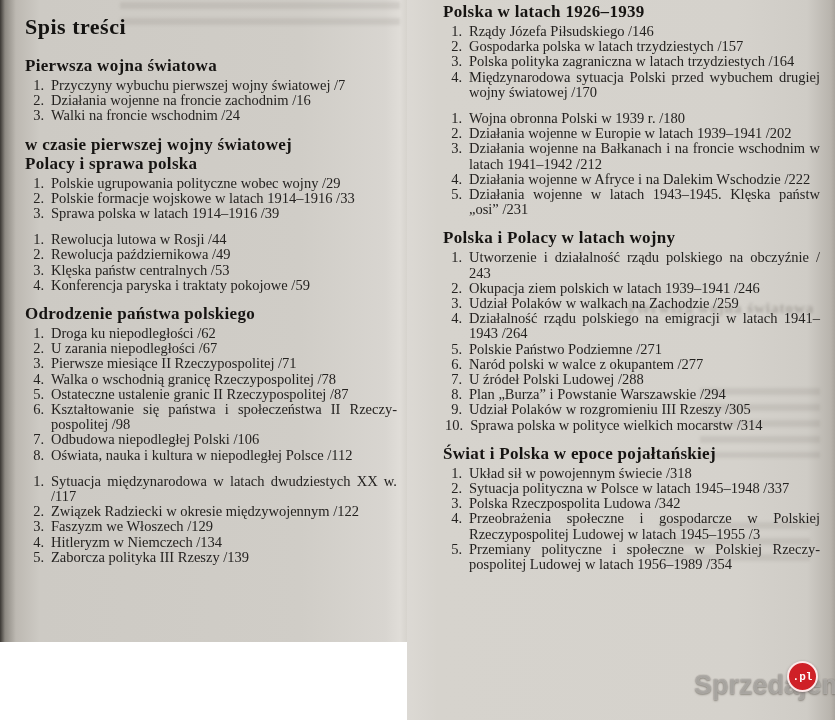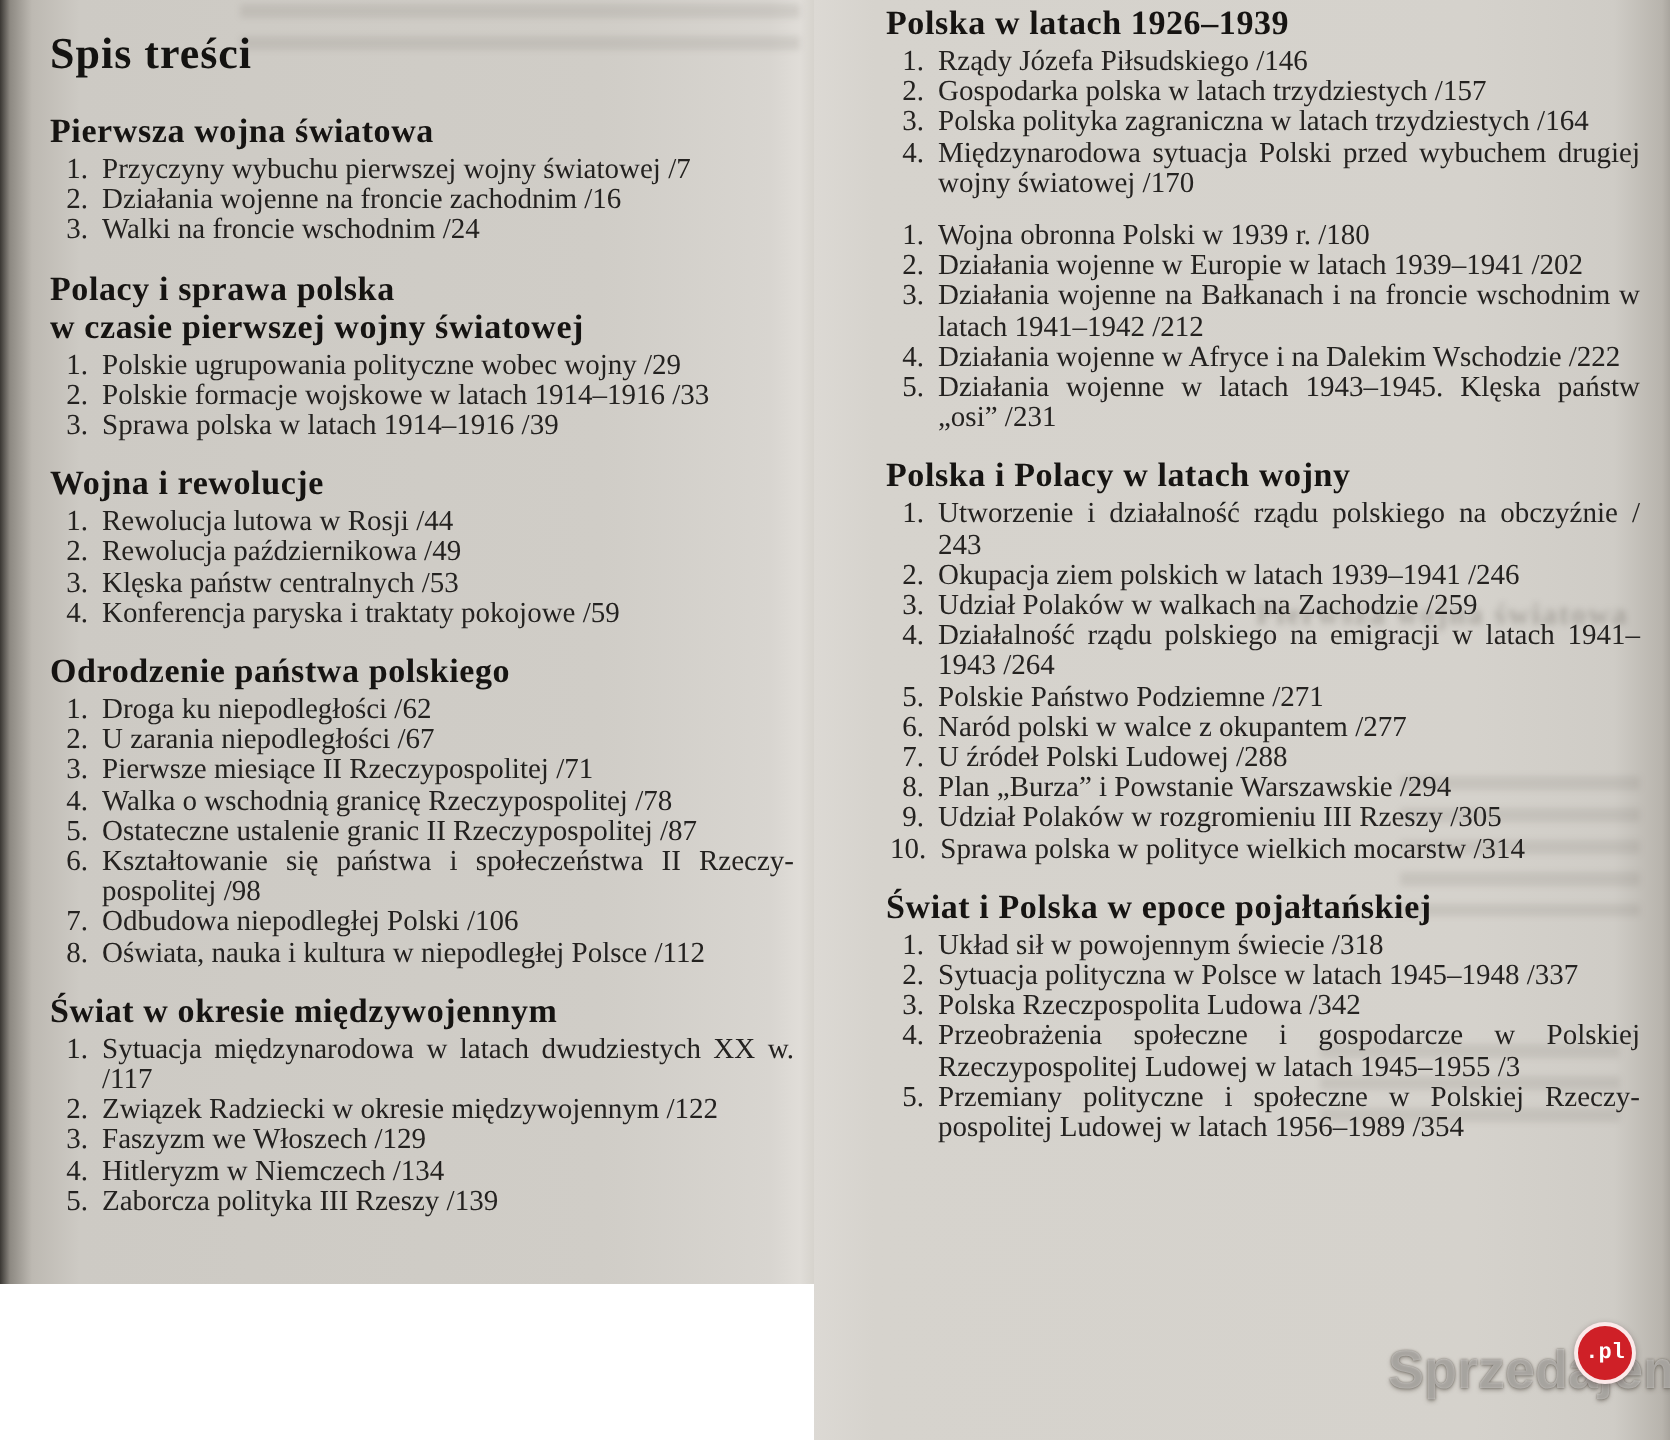--- a/index.html
+++ b/index.html
@@ -92,42 +92,39 @@
               <span class="txt">Działania wojenne na froncie zachodnim /16</span>
             </div>
             <div class="toc-item">
               <span class="num">3.</span>
               <span class="txt">Walki na froncie wschodnim /24</span>
             </div>
           </div>
         </section>
         <section class="toc-section">
           <h2 class="sec-heading">
+            <div>w czasie pierwszej wojny światowej</div>
             <div>Polacy i sprawa polska</div>
-            <div>w czasie pierwszej wojny światowej</div>
           </h2>
           <div class="items">
             <div class="toc-item">
               <span class="num">1.</span>
               <span class="txt">Polskie ugrupowania polityczne wobec wojny /29</span>
             </div>
             <div class="toc-item">
               <span class="num">2.</span>
               <span class="txt">Polskie formacje wojskowe w latach 1914–1916 /33</span>
             </div>
             <div class="toc-item">
               <span class="num">3.</span>
               <span class="txt">Sprawa polska w latach 1914–1916 /39</span>
             </div>
           </div>
         </section>
         <section class="toc-section">
-          <h2 class="sec-heading">
-            <div>Wojna i rewolucje</div>
-          </h2>
           <div class="items">
             <div class="toc-item">
               <span class="num">1.</span>
               <span class="txt">Rewolucja lutowa w Rosji /44</span>
             </div>
             <div class="toc-item">
               <span class="num">2.</span>
               <span class="txt">Rewolucja październikowa /49</span>
             </div>
             <div class="toc-item">
@@ -173,23 +170,20 @@
               <span class="num">7.</span>
               <span class="txt">Odbudowa niepodległej Polski /106</span>
             </div>
             <div class="toc-item">
               <span class="num">8.</span>
               <span class="txt">Oświata, nauka i kultura w niepodległej Polsce /112</span>
             </div>
           </div>
         </section>
         <section class="toc-section">
-          <h2 class="sec-heading">
-            <div>Świat w okresie międzywojennym</div>
-          </h2>
           <div class="items">
             <div class="toc-item">
               <span class="num">1.</span>
               <span class="txt">Sytuacja międzynarodowa w latach dwudziestych XX w. /117</span>
             </div>
             <div class="toc-item">
               <span class="num">2.</span>
               <span class="txt">Związek Radziecki w okresie międzywojennym /122</span>
             </div>
             <div class="toc-item">

